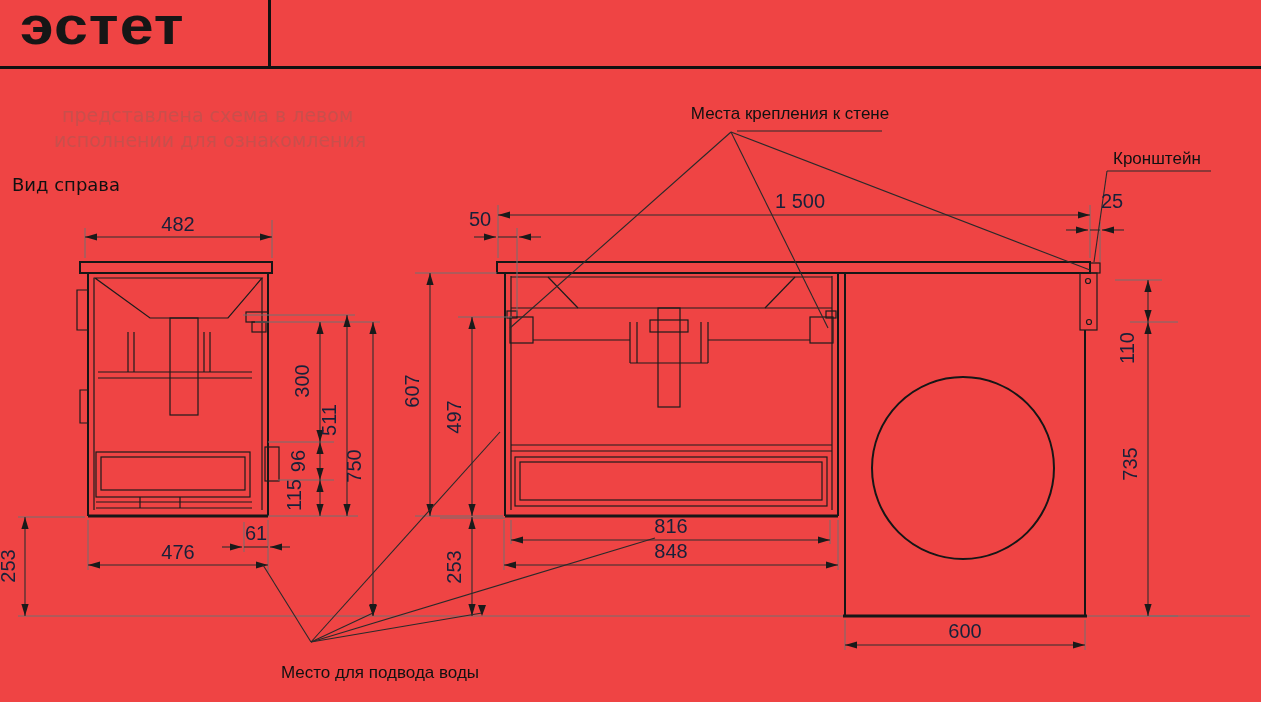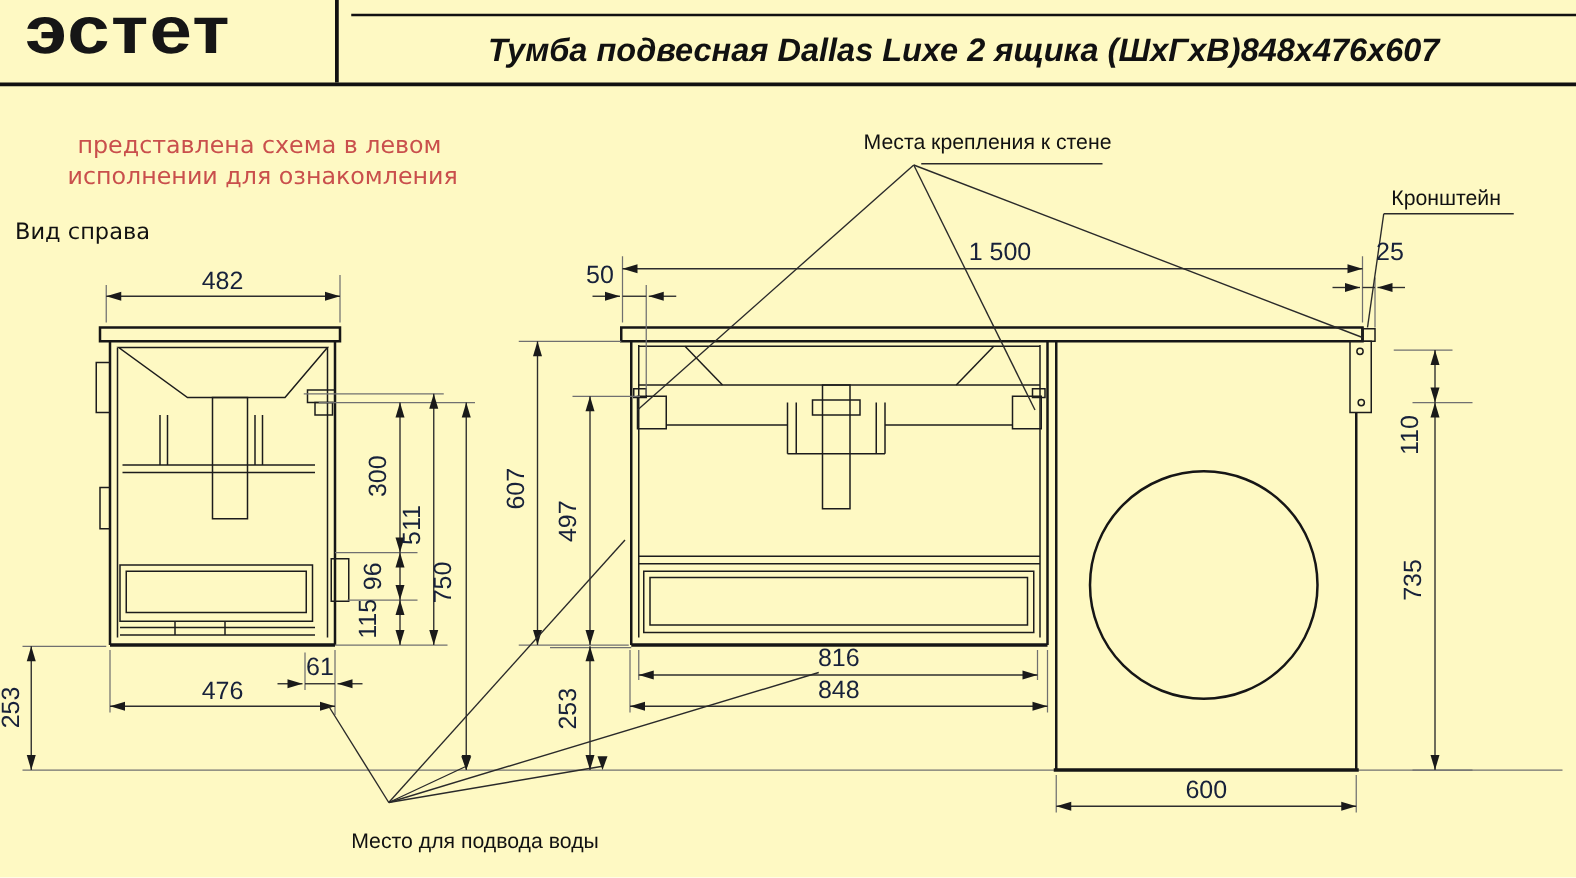--- a/index.html
+++ b/index.html
@@ -1,16 +1,16 @@
 <!DOCTYPE html>
 <html><head>
 <meta charset="utf-8">
 <style>
   html,body{margin:0;padding:0;background:#fff;}
-  #stage{position:relative;width:1261px;height:702px;background:#fef9c3;overflow:hidden;
+  #stage{position:relative;width:1261px;height:702px;background:#ef4444;overflow:hidden;
          font-family:"Liberation Sans",sans-serif;}
   
   .logo{position:absolute;left:20px;top:-6px;font-size:58px;font-weight:bold;
         letter-spacing:1px;color:#161616;font-family:"Liberation Sans",sans-serif;
         transform:scale(1.05,0.92);transform-origin:left top;}
   .vrule{position:absolute;left:268px;top:0;width:3px;height:66px;background:#111;}
   .hrule{position:absolute;left:0;top:66px;width:1261px;height:3px;background:#111;}
   .titlebox{position:absolute;left:281px;top:11px;width:980px;height:55px;
             border-top:2.5px solid #111;display:flex;align-items:center;justify-content:center;}
   .titlebox span{font-size:26px;font-weight:bold;font-style:italic;color:#111;}
@@ -27,23 +27,20 @@
   text.big{font-size:18px;fill:#111;font-family:"DejaVu Sans",sans-serif;}
   text.note{font-size:19px;font-family:"DejaVu Sans",sans-serif;}
 </style>
 </head>
 <body>
 
 <div id="stage">
 
   <div class="logo">эстет</div>
   <div class="vrule"></div>
-  <div class="titlebox">
-    <span>Тумба подвесная Dallas Luxe 2 ящика (ШхГхВ)848х476х607</span>
-  </div>
   <div class="hrule"></div>
 
   <svg width="1261" height="702" viewBox="0 0 1261 702">
     <defs>
       <marker id="arr" viewBox="0 0 14 10" refX="13" refY="5" markerWidth="14" markerHeight="10" markerUnits="userSpaceOnUse" orient="auto-start-reverse">
         <path d="M1,1.4 L13,5 L1,8.6 Z" fill="#1a1a1a"></path>
       </marker>
     </defs>
 
     <g>

